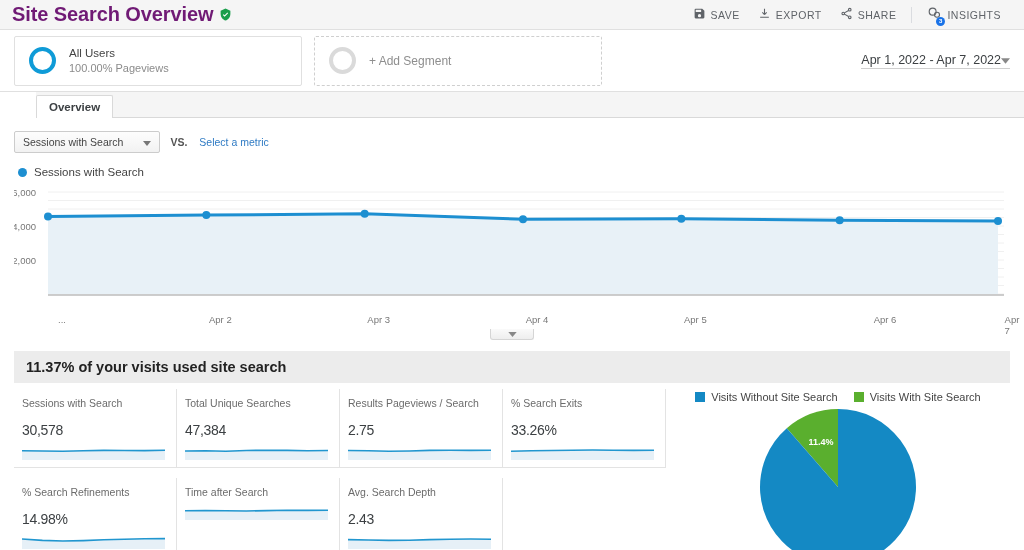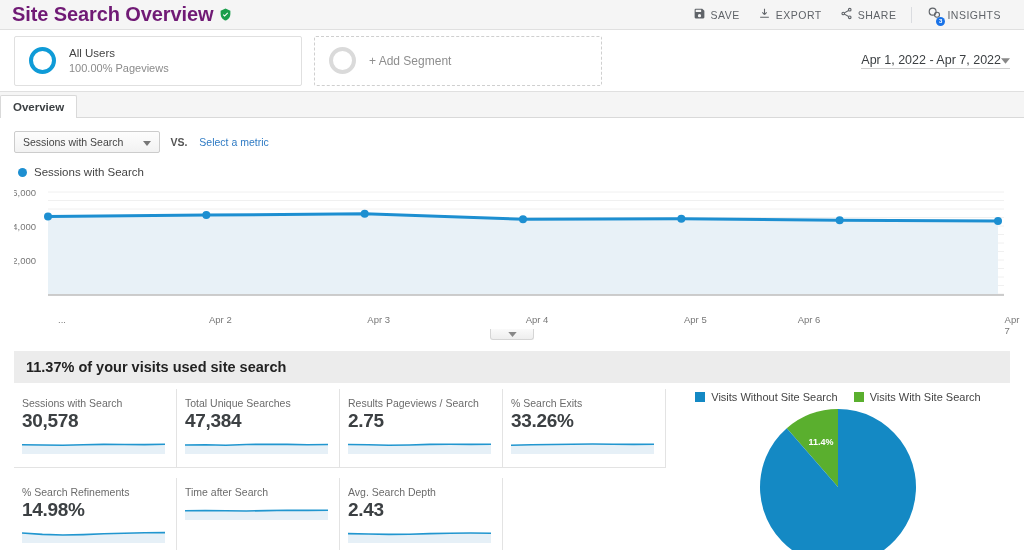--- a/index.html
+++ b/index.html
@@ -123,20 +123,21 @@
   }
 
   
   .tabstrip {
     height: 26px;
     background: #f5f5f5;
     border-bottom: 1px solid #d9d9d9;
     display: flex;
     align-items: flex-end;
     padding-left: 0;
+    margin-left: 36px;
   }
   .tab {
     background: #fff;
     border: 1px solid #d9d9d9;
     border-bottom: none;
     border-radius: 2px 2px 0 0;
     padding: 5px 12px 5px 12px;
     font-size: 11.5px;
     font-weight: bold;
     color: #3c4043;
@@ -247,25 +248,25 @@
   .metric-card {
     width: 163px;
     height: 79px;
     padding: 8px 12px 0 8px;
     border-right: 1px solid #e3e3e3;
     position: relative;
   }
   .metric-card.rowtop { border-bottom: 1px solid #e3e3e3; }
   .metric-label { font-size: 10.5px; color: #6b6b6b; white-space: nowrap; }
   .metric-value {
-    font-size: 19px;
+    font-size: 14px;
     color: #3c4043;
-    margin-top: 1px;
+    margin-top: 13px;
     letter-spacing: -0.3px;
-    font-weight: bold;
+    font-weight: normal;
   }
   .spark { margin-top: 2px; }
 
   .pie-wrap {
     flex: 1;
     display: flex;
     flex-direction: column;
     align-items: center;
     padding-top: 2px;
   }
@@ -417,21 +418,21 @@
         <line x1="34" x2="990" y1="111" y2="111" stroke="#bdbdbd" stroke-width="1.5"></line>
       </svg>
   </div>
 
   <div class="xaxis-row" id="xaxis-row">
       <div class="xtick" style="left: 48px;">...</div>
       <div class="xtick" style="left: 206.333px;">Apr 2</div>
       <div class="xtick" style="left: 364.667px;">Apr 3</div>
       <div class="xtick" style="left: 523px;">Apr 4</div>
       <div class="xtick" style="left: 681.333px;">Apr 5</div>
-      <div class="xtick" style="left: 795px;">Apr 6</div>
+      <div class="xtick" style="left: 871px;">Apr 6</div>
       <div class="xtick" style="left: 998px;">Apr 7</div>
     </div>
 
   <div class="collapse-handle">
     <svg width="9" height="5" viewBox="0 0 10 6">
         <path d="M0 0h10L5 6z" fill="#888"></path>
       </svg>
   </div>
 </div>
 

